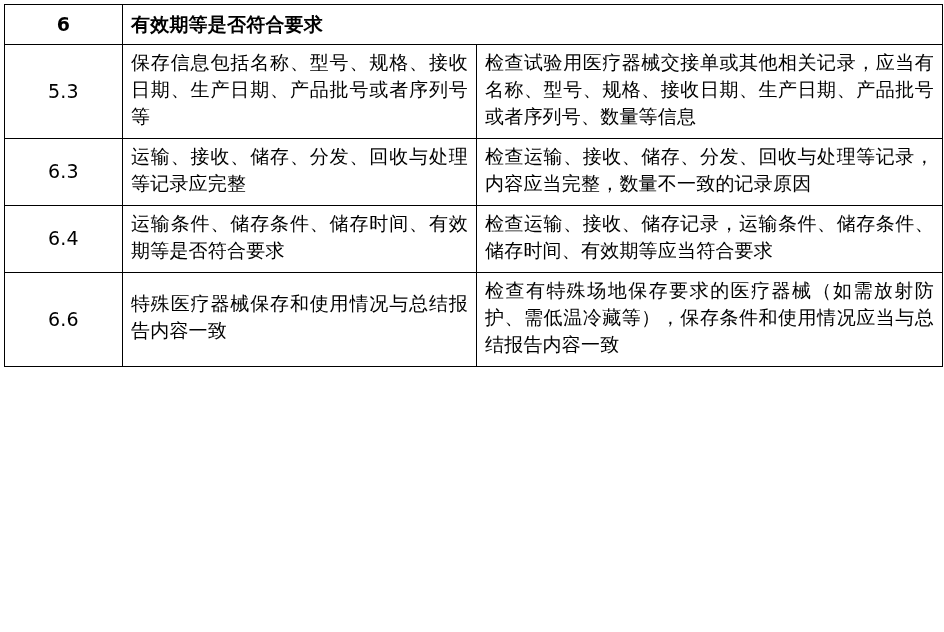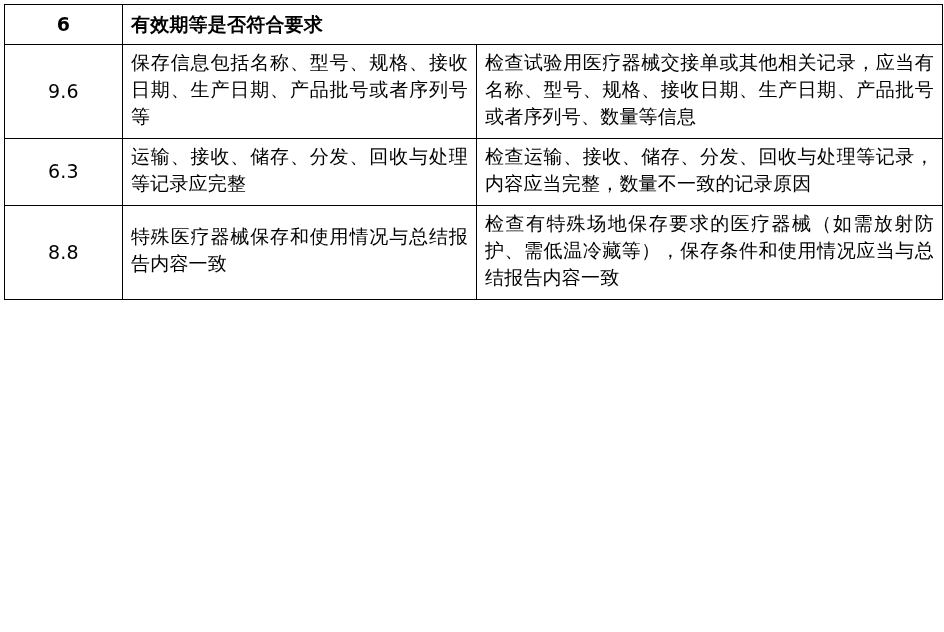--- a/index.html
+++ b/index.html
@@ -82,34 +82,39 @@
       <col class="c-item">
       <col class="c-check">
     </colgroup>
     <tbody>
       <tr class="header-row">
         <td class="header-num">6</td>
         <td class="header-title" colspan="2">有效期等是否符合要求</td>
       </tr>
 
       <tr class="row-61">
-        <td class="cell-num">9.6</td>
+        <td class="cell-num">5.3</td>
         <td class="cell-text">保存信息包括名称、型号、规格、接收日期、生产日期、产品批号或者序列号等</td>
         <td class="cell-text">检查试验用医疗器械交接单或其他相关记录，应当有名称、型号、规格、接收日期、生产日期、产品批号或者序列号、数量等信息</td>
       </tr>
 
 
       <tr class="row-63">
         <td class="cell-num">6.3</td>
         <td class="cell-text">运输、接收、储存、分发、回收与处理等记录应完整</td>
         <td class="cell-text">检查运输、接收、储存、分发、回收与处理等记录，内容应当完整，数量不一致的记录原因</td>
       </tr>
 
+      <tr class="row-64">
+        <td class="cell-num">6.4</td>
+        <td class="cell-text">运输条件、储存条件、储存时间、有效期等是否符合要求</td>
+        <td class="cell-text">检查运输、接收、储存记录，运输条件、储存条件、储存时间、有效期等应当符合要求</td>
+      </tr>
 
 
       <tr class="row-66">
-        <td class="cell-num">8.8</td>
+        <td class="cell-num">6.6</td>
         <td class="cell-text">特殊医疗器械保存和使用情况与总结报告内容一致</td>
         <td class="cell-text">检查有特殊场地保存要求的医疗器械（如需放射防护、需低温冷藏等），保存条件和使用情况应当与总结报告内容一致</td>
       </tr>
     </tbody>
   </table>
 </div>
 
 </body></html>

